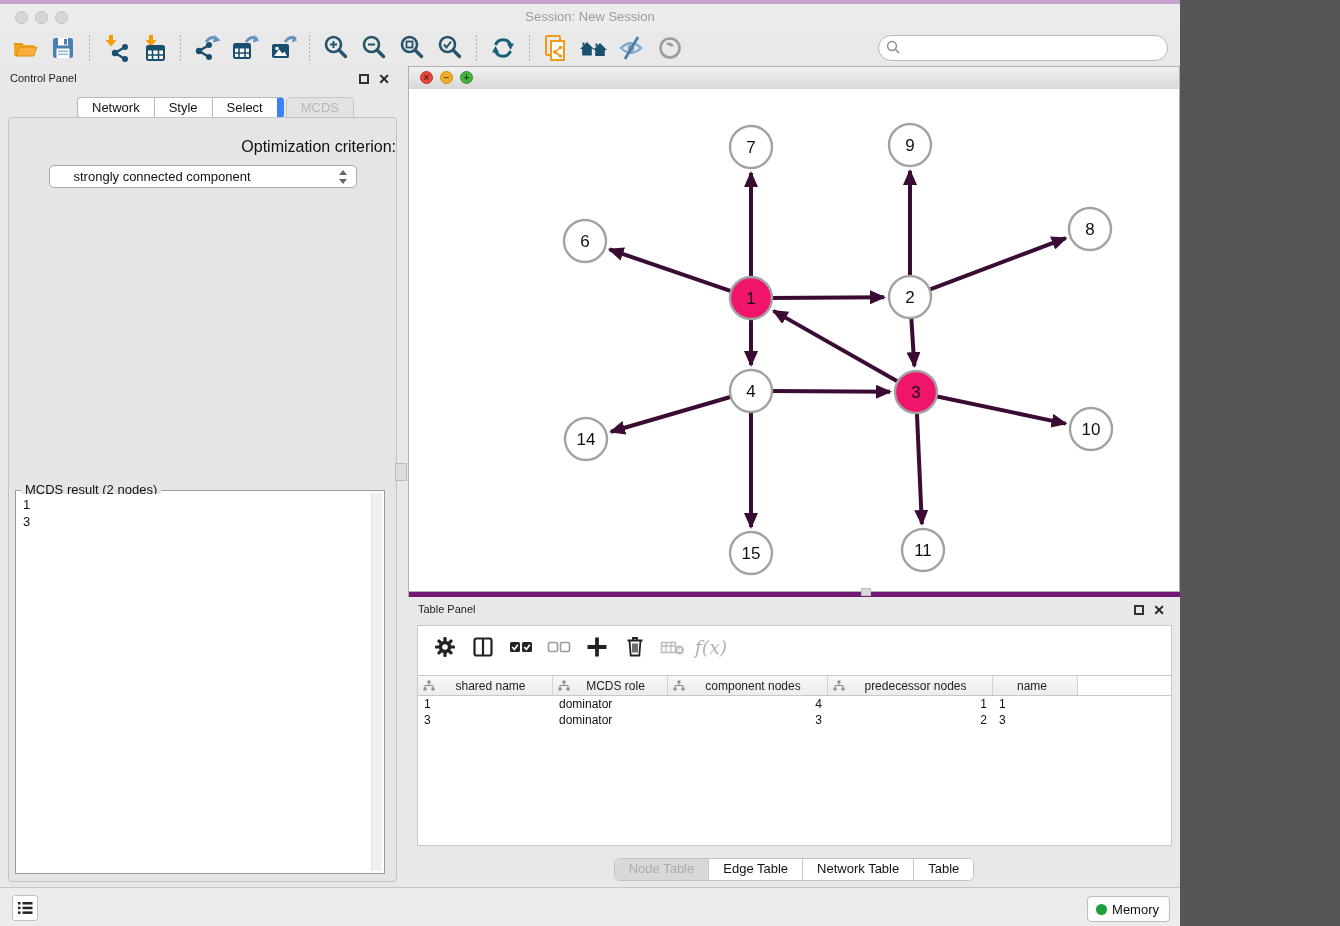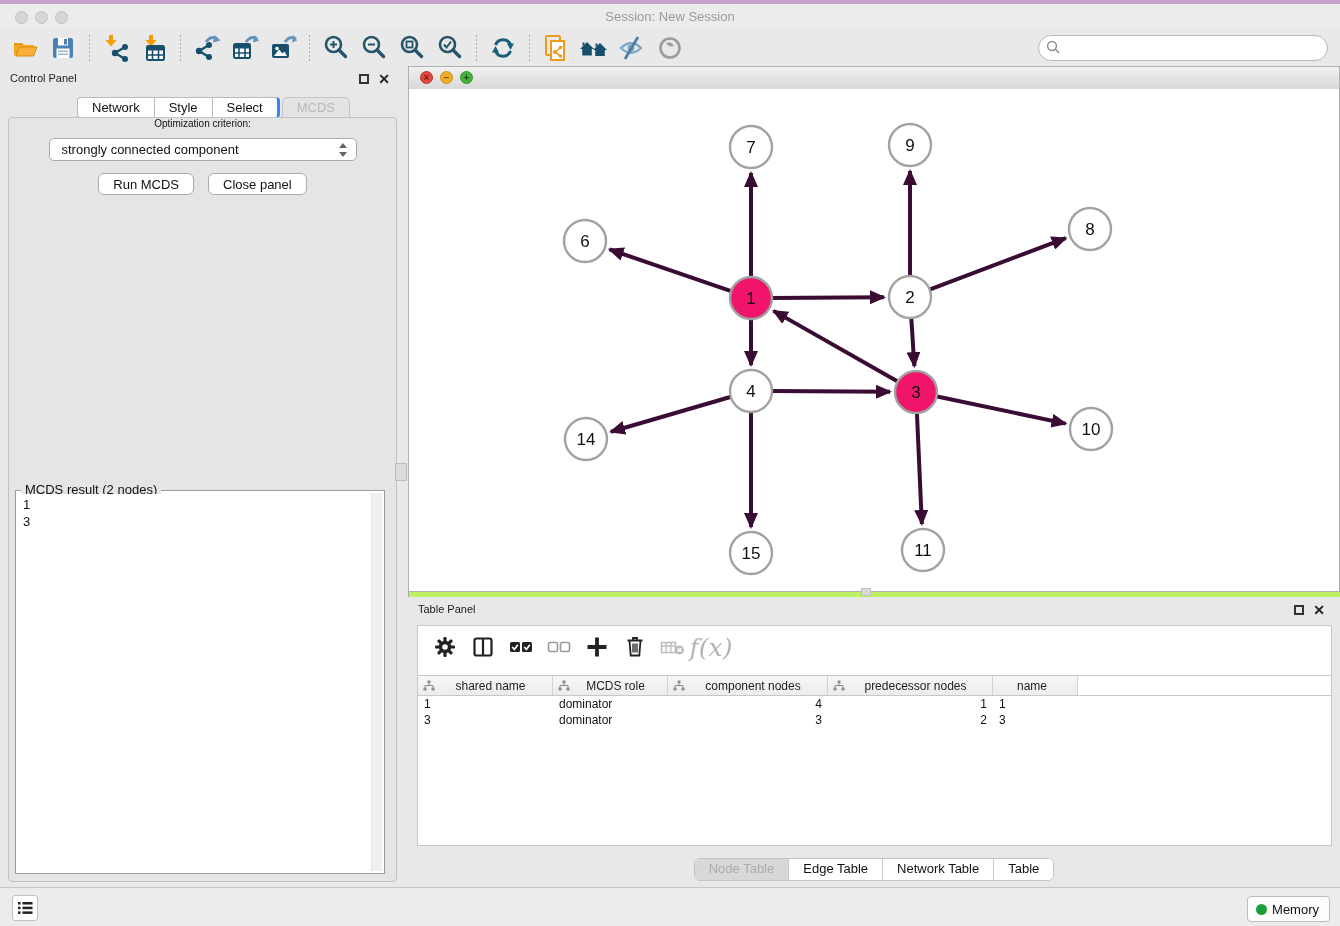--- a/index.html
+++ b/index.html
@@ -1,16 +1,16 @@
 <!DOCTYPE html>
 <html><head>
 <meta charset="utf-8">
 <style>
   html,body{margin:0;padding:0;background:#555;}
-  .app{position:relative;width:1340px;height:926px;background:#bef264;overflow:hidden;
+  .app{position:relative;width:1180px;height:926px;background:#701a75;overflow:hidden;
        font-family:"Liberation Sans",sans-serif;color:#111;}
   
   .purple-strip{position:absolute;left:0;top:0;right:0;height:4px;background:#c5a3cc;}
   .titlebar{position:absolute;left:0;top:4px;right:0;height:26px;background:#ececec;
             border-bottom:1px solid #c9c9c9;}
   .titlebar .title{position:absolute;left:0;right:0;top:5px;text-align:center;font-size:13px;color:#9b9b9b;}
   .tl-dot{position:absolute;top:7px;width:13px;height:13px;border-radius:50%;
           background:#d6d6d6;border:1px solid #c2c2c2;box-sizing:border-box;}
   
   .toolbar{position:absolute;left:0;top:30px;right:0;height:36px;background:#e9e9e9;
@@ -28,28 +28,28 @@
   
   .control-panel{position:absolute;left:0;top:66px;width:405px;height:822px;background:#e8e8e8;}
   .panel-header{position:absolute;left:0;top:0;right:0;height:26px;}
   .panel-header .ph-title{position:absolute;left:10px;top:6px;font-size:11px;color:#1c1c1c;}
   .ph-float{position:absolute;top:8px;width:10px;height:10px;border:2px solid #333;box-sizing:border-box;}
   .ph-close{position:absolute;top:5px;font-size:14px;font-weight:bold;color:#222;line-height:16px;}
   .cp-tabs{position:absolute;left:77px;top:31px;height:21px;display:flex;font-size:13px;}
   .cp-tab{background:#fff;border:1px solid #b9b9b9;border-right:none;padding:2px 14px 0 14px;
           box-sizing:border-box;height:21px;text-align:center;color:#111;}
   .cp-tab:first-child{border-radius:4px 0 0 4px;}
-  .cp-tab.last{border-right:3px solid #3b82f6;border-radius:0 4px 4px 0;}
+  .cp-tab.last{border-right:7px solid #3b82f6;border-radius:0 4px 4px 0;}
   .cp-tab.selected{background:#e3e3e3;color:#b8b8b8;border:1px solid #c6c6c6;border-radius:5px 5px 0 0;margin-left:2px;}
   .cp-body{position:absolute;left:8px;right:8px;top:51px;bottom:6px;background:#e5e5e5;
            border:1px solid #c2c2c2;border-radius:4px;}
-  .opt-label{text-align:center;font-size:10px;color:#111;}
+  .opt-label{margin-top:20px;text-align:right;font-size:16px;color:#111;}
   .dropdown{position:relative;margin:9px auto 0 auto;width:308px;height:23px;background:#fff;
             border:1px solid #aaa;border-radius:5px;box-sizing:border-box;}
-  .dropdown .dd-text{position:absolute;left:12px;top:3px;font-size:13px;color:#111;}
+  .dropdown .dd-text{position:absolute;left:24px;top:3px;font-size:13px;color:#111;}
   .dd-arrows{position:absolute;right:8px;top:4px;width:9px;height:14px;}
   .dd-arrows .up{position:absolute;top:0;left:0;width:0;height:0;border-left:4.5px solid transparent;
                  border-right:4.5px solid transparent;border-bottom:5px solid #666;}
   .dd-arrows .down{position:absolute;bottom:0;left:0;width:0;height:0;border-left:4.5px solid transparent;
                  border-right:4.5px solid transparent;border-top:5px solid #666;}
   .cp-buttons{margin-top:12px;display:flex;justify-content:center;gap:14px;}
   .btn{height:22px;background:#fff;border:1px solid #ababab;border-radius:6px;font-size:13px;
        display:flex;align-items:center;justify-content:center;padding:0 14px;color:#111;box-sizing:border-box;}
   .result-group{position:absolute;left:6px;top:372px;right:11px;bottom:7px;border:1px solid #9b9b9b;background:#fff;}
   .result-label{position:absolute;top:-9px;left:5px;background:#e5e5e5;padding:0 4px;font-size:13px;color:#111;}
@@ -67,21 +67,21 @@
                 background:linear-gradient(#f1f1f1,#d8d8d8);border-bottom:1px solid #b3b3b3;}
   .net-title{position:absolute;left:0;right:0;top:4px;text-align:center;font-size:13px;color:#222;}
   .nt-dot{position:absolute;top:4px;width:13px;height:13px;border-radius:50%;box-sizing:border-box;
           font-size:10px;font-weight:bold;text-align:center;line-height:12px;color:rgba(0,0,0,.55);}
   .net-canvas{position:absolute;left:0;top:22px;right:0;bottom:0;background:#fff;}
   
   .table-panel{position:absolute;left:408px;top:597px;right:0;height:291px;background:#e8e8e8;}
   .tp-box{position:absolute;left:9px;right:8px;top:28px;height:219px;background:#fff;border:1px solid #c9c9c9;}
   .tp-toolbar{position:absolute;left:0;top:0;right:0;height:42px;display:flex;align-items:center;padding-left:8px;}
   .tp-btn{width:38px;height:34px;display:flex;align-items:center;justify-content:center;flex:0 0 auto;}
-  .fx{font-family:"DejaVu Serif",serif;font-style:italic;font-size:25px;color:#b3b3b3;}
+  .fx{font-family:"DejaVu Serif",serif;font-style:italic;font-size:19px;color:#b3b3b3;}
   .tbl-header{position:absolute;left:0;top:49px;right:0;height:21px;display:flex;
               border-top:1px solid #c8c8c8;border-bottom:1px solid #c8c8c8;box-sizing:border-box;}
   .th-cell{background:linear-gradient(#f7f7f7,#ececec);border-right:1px solid #d2d2d2;box-sizing:border-box;
            display:flex;align-items:center;font-size:12px;color:#222;position:relative;}
   .th-cell svg{margin-left:5px;flex:0 0 auto;}
   .th-cell .th-text{flex:1 1 auto;text-align:center;padding-right:6px;}
   .tbl-rows{position:absolute;left:0;top:70px;right:0;}
   .tbl-row{display:flex;height:16px;align-items:center;}
   .td-cell{font-size:12px;box-sizing:border-box;padding:0 6px;overflow:hidden;white-space:nowrap;}
   .al{text-align:left;} .ar{text-align:right;}
@@ -270,24 +270,20 @@
       <div class="cp-tab selected">MCDS</div>
     </div>
     <div class="cp-body">
       <div class="opt-label">Optimization criterion:</div>
       <div class="dropdown">
         <span class="dd-text">strongly connected component</span>
         <span class="dd-arrows">
           <span class="up"></span>
             <span class="down"></span>
         </span>
-      </div>
-      <div class="cp-buttons">
-        <div class="btn">Run MCDS</div>
-        <div class="btn">Close panel</div>
       </div>
       <div class="result-group">
         <div class="result-label">MCDS result (2 nodes)</div>
         <div class="result-text">
           <div>1</div>
           <div>3</div>
         </div>
         <div class="result-scroll"></div>
       </div>
     </div>

